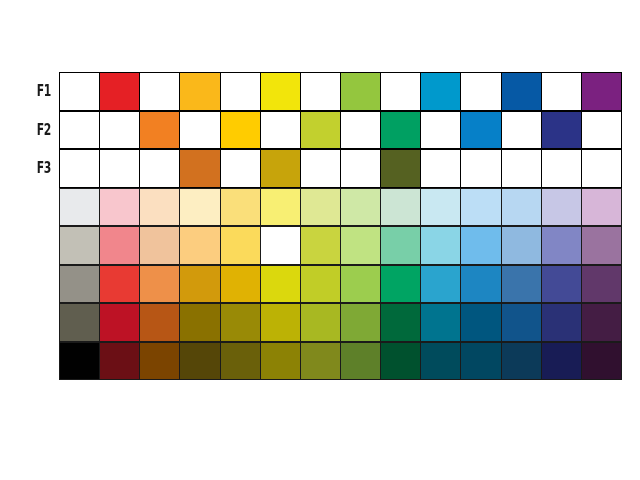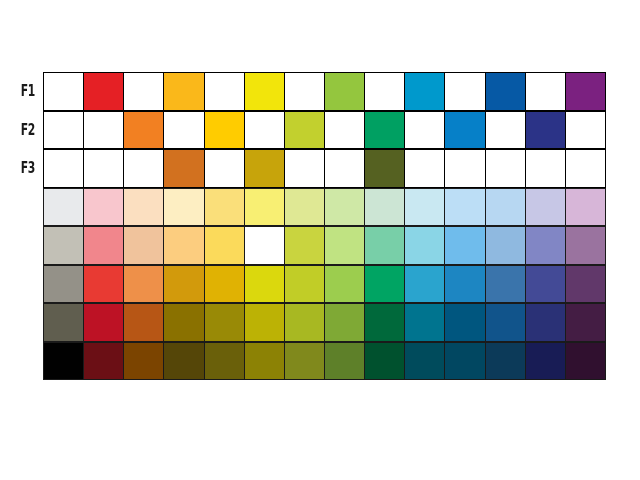--- a/index.html
+++ b/index.html
@@ -11,21 +11,21 @@
   body {
     width: 640px;
     height: 480px;
     overflow: hidden;
     font-family: "Liberation Sans", sans-serif;
     position: relative;
   }
 
   #palette-figure {
     position: absolute;
-    left: 0;
+    left: 16px;
     top: 0;
     width: 516px;
     height: 480px;
   }
 
   
   #grid-wrapper {
     position: absolute;
     left: 43px;
     top: 72px;

